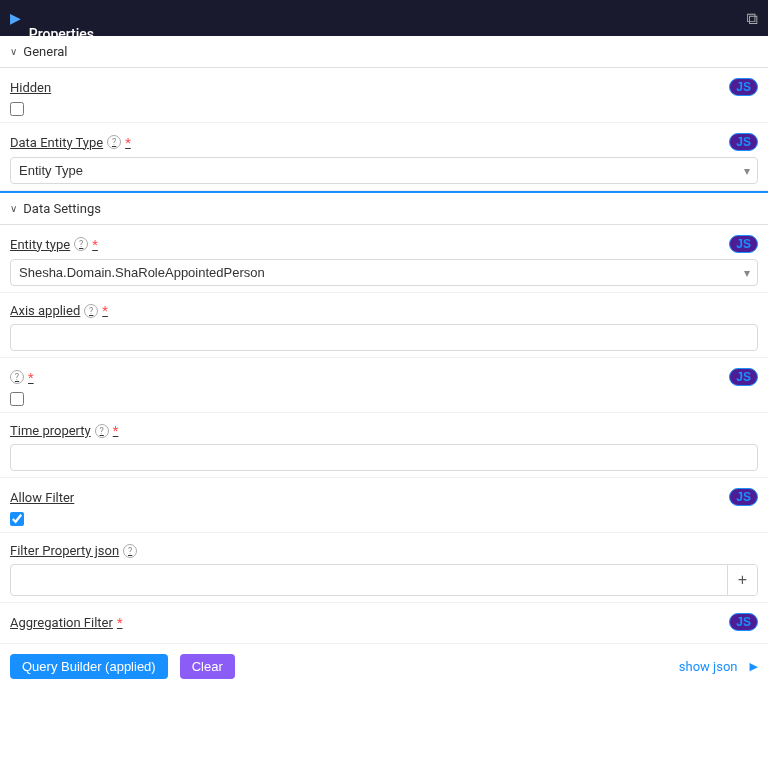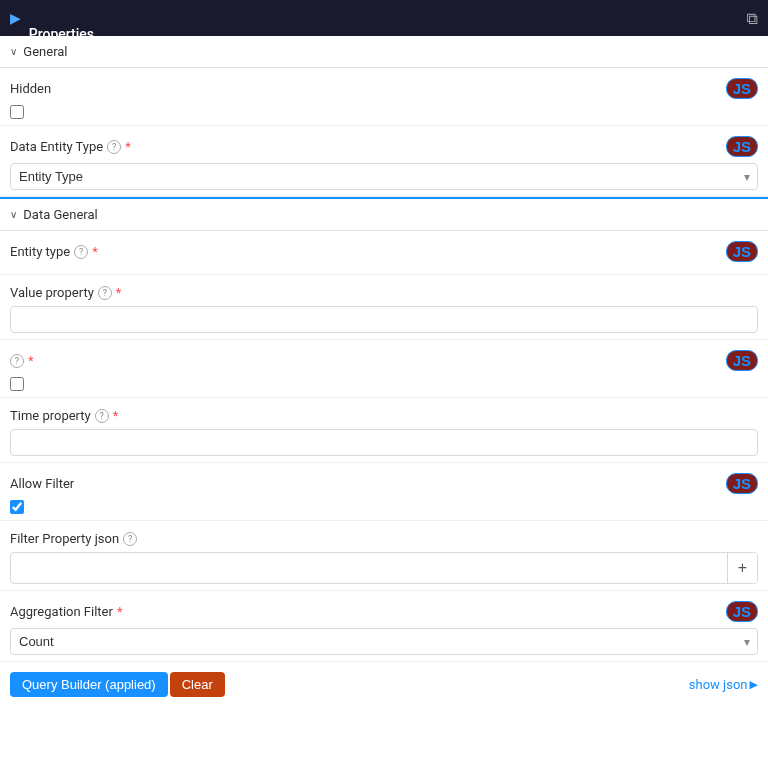--- a/index.html
+++ b/index.html
@@ -74,43 +74,44 @@
       align-items: center;
       justify-content: space-between;
       margin-bottom: 6px;
     }
     .field-label {
       display: flex;
       align-items: center;
       gap: 4px;
       font-size: 13px;
       color: #333;
+      text-decoration: underline;
     }
     .required-star {
       color: #ff4d4f;
     }
     .help-icon {
       display: inline-flex;
       align-items: center;
       justify-content: center;
       width: 14px;
       height: 14px;
       border-radius: 50%;
       border: 1px solid #aaa;
       font-size: 9px;
       color: #888;
       cursor: pointer;
     }
 
     
     .js-badge {
-      background: #7f1d1d;
+      background: #4c1d95;
       border: 1.5px solid #1890ff;
       color: #1890ff;
-      font-size: 15px;
+      font-size: 12px;
       font-weight: 700;
       padding: 1px 6px;
       border-radius: 10px;
       cursor: pointer;
     }
 
     
     .field-input {
       width: 100%;
       padding: 5px 8px;
@@ -202,47 +203,47 @@
       color: #333;
       margin-bottom: 8px;
     }
     .entity-filter-buttons {
       display: flex;
       align-items: center;
       justify-content: space-between;
     }
     .entity-filter-left {
       display: flex;
-      gap: 2px;
+      gap: 12px;
     }
     .btn-query-builder {
       background: #1890ff;
       color: #fff;
       border: none;
       padding: 5px 12px;
       border-radius: 4px;
       font-size: 13px;
       cursor: pointer;
     }
     .btn-clear {
-      background: #c2410c;
+      background: #8b5cf6;
       color: #fff;
       border: none;
       padding: 5px 12px;
       border-radius: 4px;
       font-size: 13px;
       cursor: pointer;
     }
     .show-json-link {
       color: #1890ff;
       font-size: 13px;
       cursor: pointer;
       display: flex;
       align-items: center;
-      gap: 2px;
+      gap: 12px;
     }
     .show-json-link .arrow-right {
       font-size: 11px;
     }
 
     
     .blue-divider {
       height: 2px;
       background: #1890ff;
     }
@@ -288,38 +289,43 @@
       <select class="field-select">
         <option>Entity Type</option>
         <option>Custom</option>
       </select>
     </div>
   </div>
 
   <div class="blue-divider"></div>
   <div class="section-header">
     <span class="chevron">∨</span>
-    <span>Data General</span>
+    <span>Data Settings</span>
   </div>
 
   <div class="field-row">
     <div class="field-label-row">
       <span class="field-label">
         <span>Entity type</span>
         <span class="help-icon">?</span>
         <span class="required-star">*</span>
       </span>
       <button class="js-badge">JS</button>
     </div>
-  </div>
-
-  <div class="field-row">
-    <div class="field-label-row">
-      <span class="field-label">
-        <span>Value property</span>
+    <div class="select-wrapper">
+      <select class="field-select">
+        <option>Shesha.Domain.ShaRoleAppointedPerson</option>
+      </select>
+    </div>
+  </div>
+
+  <div class="field-row">
+    <div class="field-label-row">
+      <span class="field-label">
+        <span>Axis applied</span>
         <span class="help-icon">?</span>
         <span class="required-star">*</span>
       </span>
     </div>
     <input class="field-input" type="text" style="">
   </div>
 
   <div class="field-row">
     <div class="field-label-row">
       <span class="field-label">
@@ -367,27 +373,20 @@
     </div>
   </div>
 
   <div class="field-row">
     <div class="field-label-row">
       <span class="field-label">
         <span>Aggregation Filter</span>
         <span class="required-star">*</span>
       </span>
       <button class="js-badge">JS</button>
-    </div>
-    <div class="select-wrapper">
-      <select class="field-select">
-        <option>Count</option>
-        <option>Sum</option>
-        <option>Average</option>
-      </select>
     </div>
   </div>
 
   <div class="entity-filter-section">
     <div class="entity-filter-buttons">
       <div class="entity-filter-left">
         <button class="btn-query-builder">Query Builder (applied)</button>
         <button class="btn-clear">Clear</button>
       </div>
       <span class="show-json-link">

